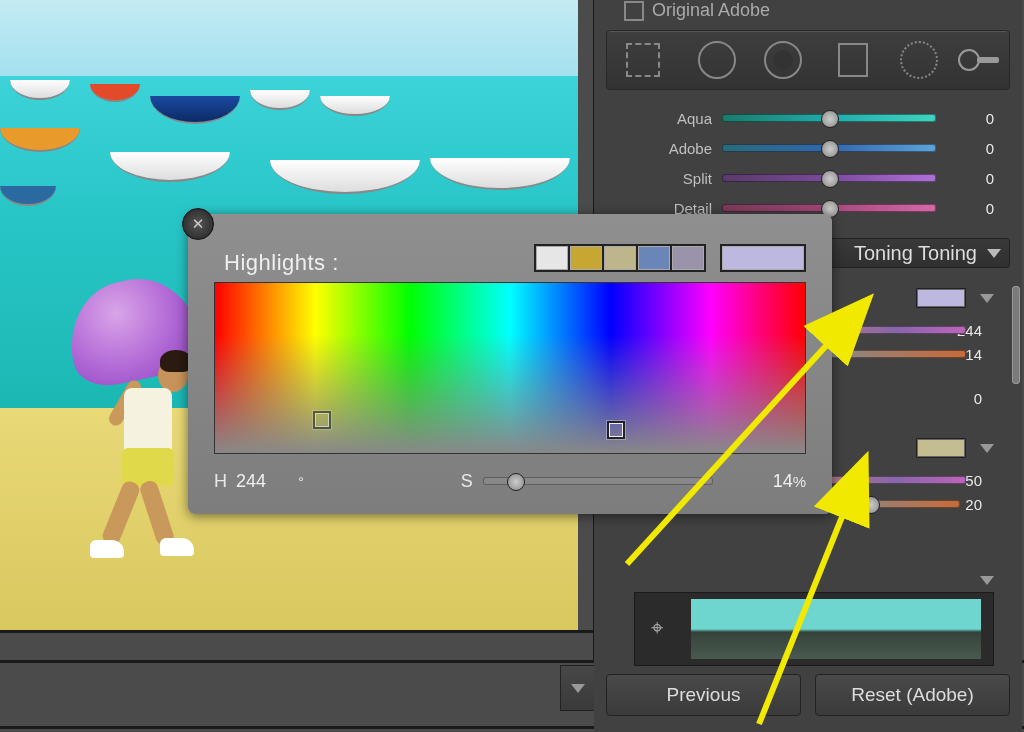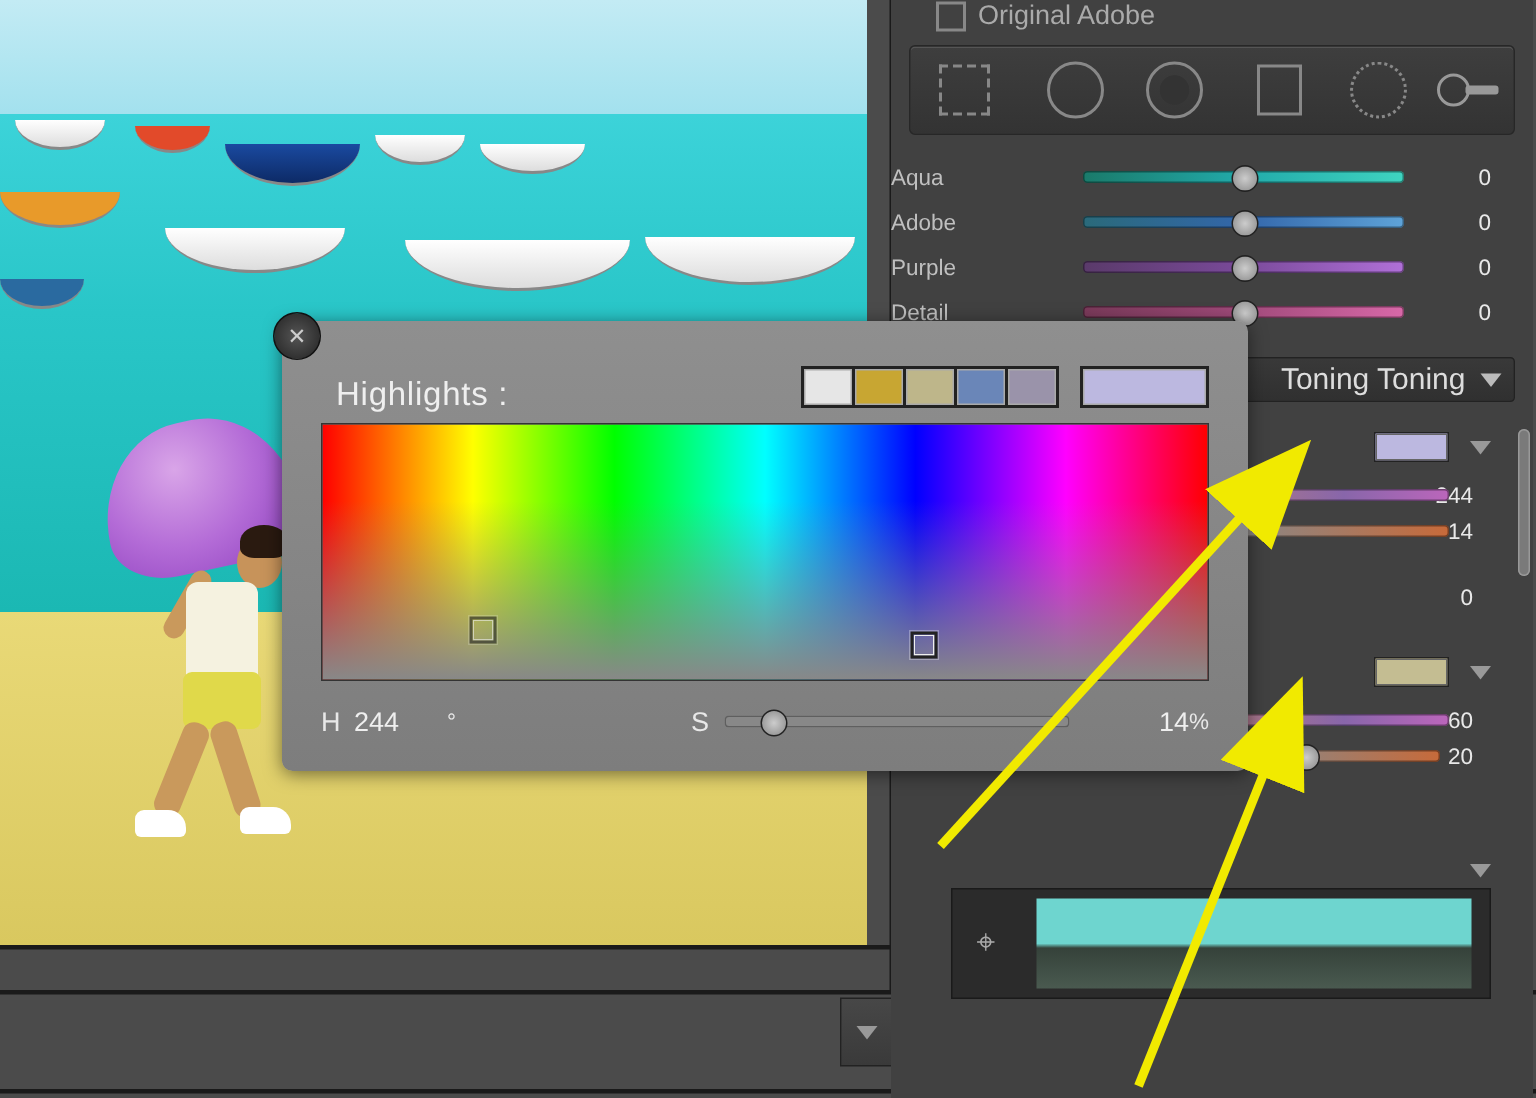--- a/index.html
+++ b/index.html
@@ -22,21 +22,21 @@
 .arm{position:absolute;width:14px;height:50px;background:#c9995c;border-radius:8px}
 .rpanel{position:absolute;right:2px;top:0;width:428px;height:732px;background:#414141}
 .tool-strip{position:absolute;left:12px;right:12px;top:30px;height:58px;background:linear-gradient(#3e3e3e,#333);border:1px solid #272727;border-radius:4px;box-shadow:inset 0 1px 0 #555}
 .tool-item{position:absolute;top:5px;width:48px;height:48px;display:flex;align-items:center;justify-content:center;color:#999}
 .tool-circ{width:34px;height:34px;border:2px solid #888;border-radius:50%}
 .tool-rect{width:26px;height:30px;border:2px solid #888}
 .tool-crop{width:30px;height:30px;border:2px dashed #888}
 .orig{position:absolute;left:30px;top:0;color:#aaa;font-size:18px;display:flex;align-items:center;gap:8px}
 .orig-box{width:16px;height:16px;border:2px solid #888}
 .color-row{position:absolute;left:0;right:28px;height:24px;display:flex;align-items:center}
-.color-label{width:118px;text-align:left;color:#bfbfbf;padding-right:10px}
+.color-label{width:118px;text-align:right;color:#bfbfbf;padding-right:10px}
 .gradient{flex:1;height:8px;border-radius:3px;position:relative;box-shadow:inset 0 0 0 1px rgba(0,0,0,.4)}
 .thumb{position:absolute;top:-4px;width:16px;height:16px;background:radial-gradient(#ccc,#888);border-radius:50%;border:1px solid #222}
 .color-val{width:58px;text-align:right;color:#e8e8e8}
 .tri{width:0;height:0;border-left:7px solid transparent;border-right:7px solid transparent;border-top:9px solid #999}
 .tri-r{border-top-color:#bbb}
 .sw{width:48px;height:18px;border:1px solid #222;box-shadow:inset 0 0 0 1px #666}
 .valr{position:absolute;right:40px;color:#e8e8e8;text-align:right}
 .mini-slider{position:absolute;left:180px;width:140px;height:8px;border-radius:3px;box-shadow:inset 0 0 0 1px rgba(0,0,0,.4)}
 .sat-label{position:absolute;color:#bfbfbf}
 .detail-box{position:absolute;left:40px;right:28px;height:72px;background:#2b2b2b;border:1px solid #1a1a1a}
@@ -149,21 +149,21 @@
         <div class="color-val">0</div>
       </div>
       <div class="color-row" style="top: 30px;">
         <div class="color-label">Adobe</div>
         <div class="gradient" style="background:linear-gradient(90deg,#2a6a7a,#36a,#5ea3d8)">
           <div class="thumb" style="left:calc(50% - 8px)"></div>
         </div>
         <div class="color-val">0</div>
       </div>
       <div class="color-row" style="top: 60px;">
-        <div class="color-label">Purple</div>
+        <div class="color-label">Split</div>
         <div class="gradient" style="background:linear-gradient(90deg,#5a3a6a,#7a4a9a,#b070d8)">
           <div class="thumb" style="left:calc(50% - 8px)"></div>
         </div>
         <div class="color-val">0</div>
       </div>
       <div class="color-row" style="top: 90px;">
         <div class="color-label">Detail</div>
         <div class="gradient" style="background:linear-gradient(90deg,#7a3a5a,#a04a7a,#d868a8)">
           <div class="thumb" style="left:calc(50% - 8px)"></div>
         </div>
@@ -187,38 +187,44 @@
   <div class="mini-slider" style="top:326px;left:232px;background:linear-gradient(90deg,#a78,#86a,#b6b)"></div>
   <div class="valr" style="top:346px">14</div>
   <div class="mini-slider" style="top:350px;left:232px;background:linear-gradient(90deg,#888,#c76a3a)"></div>
 
   <div class="valr" style="top:390px">0</div>
 
   <div style="position:absolute;right:28px;top:438px;display:flex;align-items:center;gap:14px">
     <div class="sw" id="sh-sw" style="background: rgb(196, 189, 146);"></div>
     <div class="tri"></div>
   </div>
-  <div class="valr" style="top:472px">60</div>
+  <div class="valr" style="top:472px">50</div>
   <div class="mini-slider" style="top:476px;left:232px;background:linear-gradient(90deg,#a78,#86a,#b6b)"></div>
   <div class="sat-label" style="top:494px;left:168px">Saturation</div>
   <div class="valr" style="top:496px">20</div>
   <div class="mini-slider" style="top:500px;left:246px;width:120px;background:linear-gradient(90deg,#888,#c76a3a)">
       <div class="thumb" style="left:18%"></div>
     </div>
 
 
   <div style="position:absolute;right:28px;top:576px">
       <div class="tri"></div>
     </div>
   <div class="detail-box" style="top:592px">
     <span class="detail-pick">⌖</span>
     <div class="detail-img"></div>
   </div>
 
   <div class="btn-row">
+    <div class="btn">
+        <span>Previous</span>
+      </div>
+    <div class="btn">
+        <span>Reset (Adobe)</span>
+      </div>
   </div>
 
   <div class="scroll-ind"></div>
 </div>
 
 <div class="popover">
   <div class="pop-tip"></div>
   <div class="pop-close">
       <span>✕</span>
     </div>

